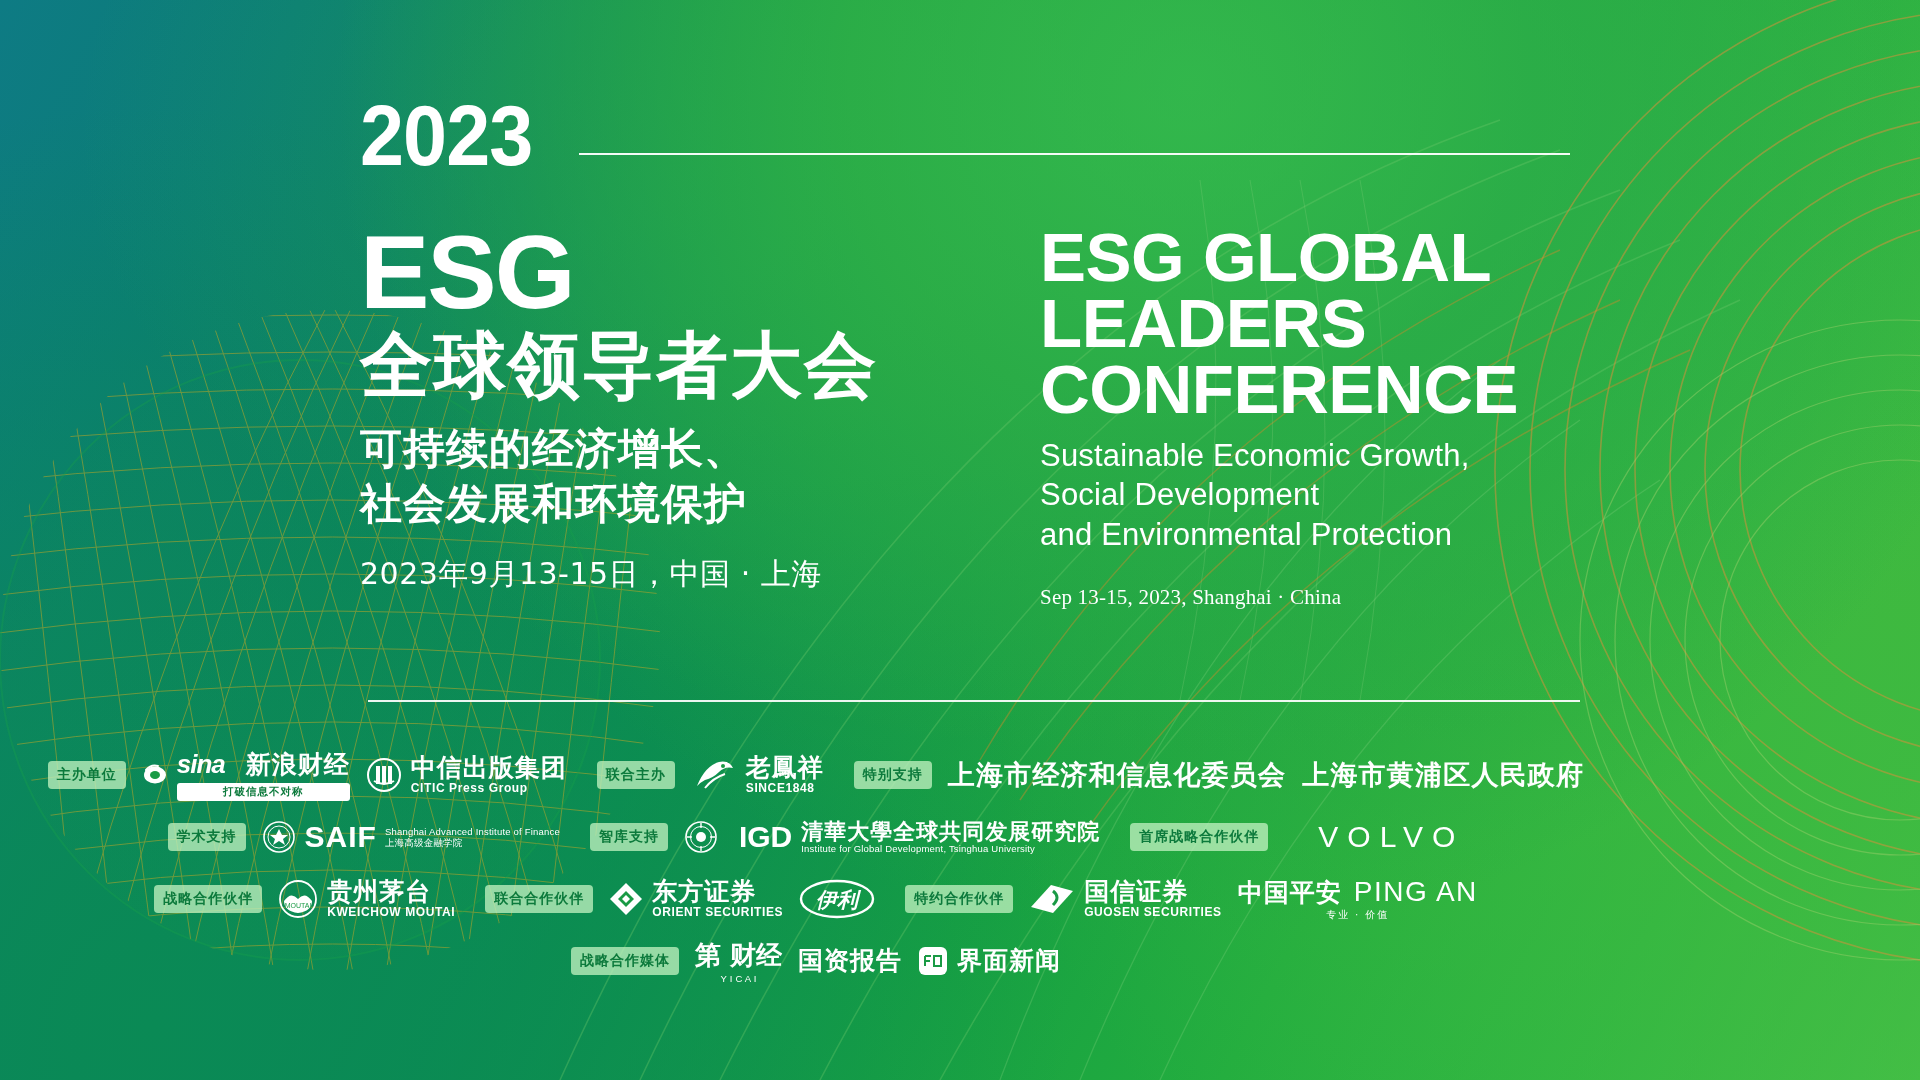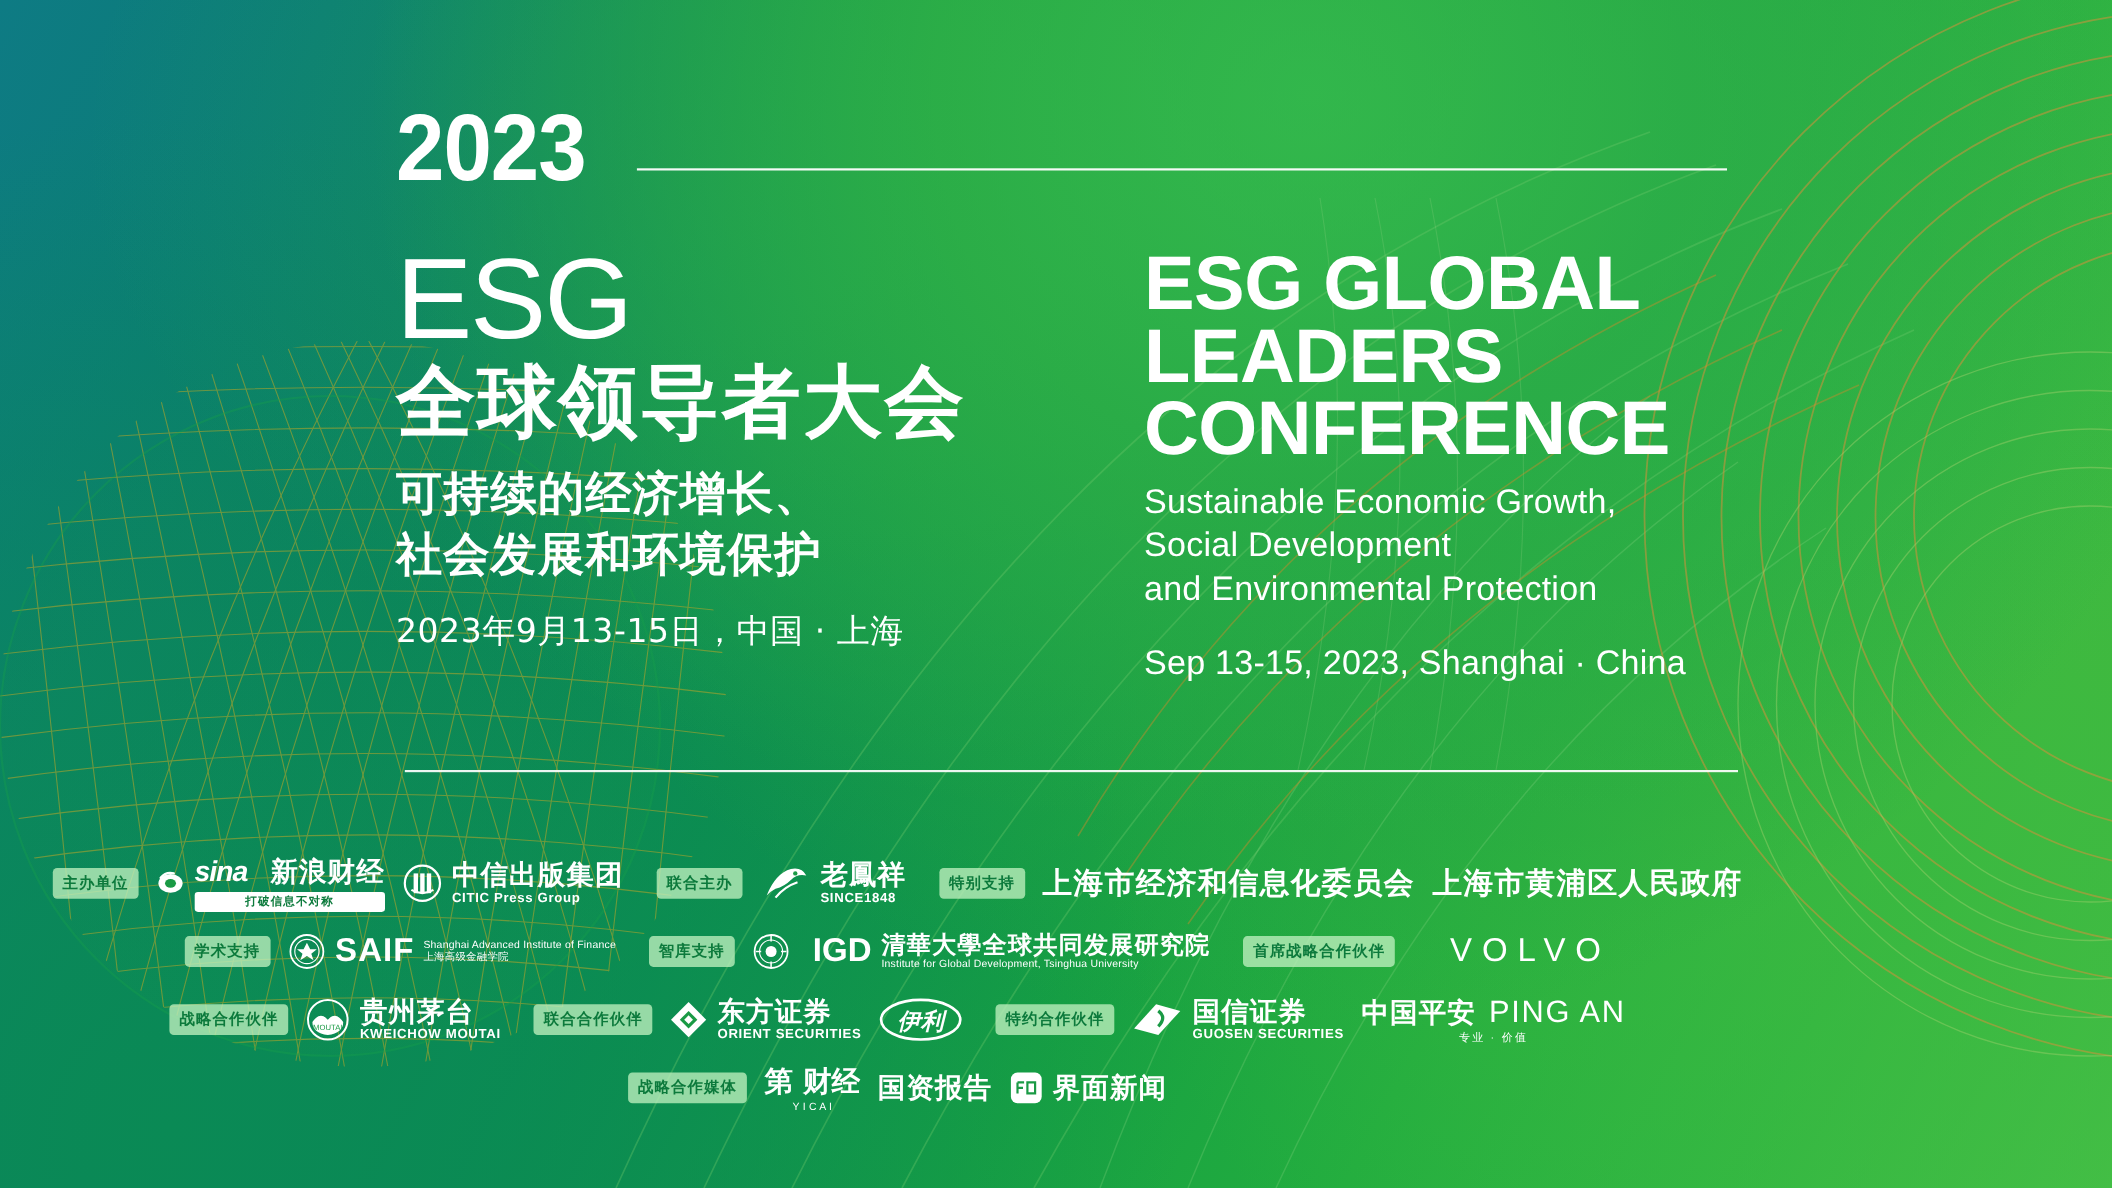--- a/index.html
+++ b/index.html
@@ -50,21 +50,21 @@
     opacity: .95;
   }
 
   .cols { position: absolute; left: 360px; top: 225px; width: 1220px; display: flex; }
   .col-cn { width: 680px; }
   .col-en { width: 540px; }
 
   .esg-latin {
     color: #fff;
     font-size: 104px;
-    font-weight: 400;
+    font-weight: 700;
     line-height: 0.92;
     letter-spacing: -2px;
   }
   .cn-title {
     color: #fff;
     font-size: 72px;
     font-weight: 700;
     line-height: 1.06;
     letter-spacing: 2px;
     margin-top: 6px;
@@ -99,35 +99,36 @@
   .en-sub {
     color: #fff;
     font-size: 31px;
     font-weight: 400;
     line-height: 1.28;
     margin-top: 12px;
     letter-spacing: .2px;
   }
   .en-date {
     color: #fff;
-    font-size: 31px;
+    font-size: 21px;
     font-weight: 400;
     margin-top: 30px;
     letter-spacing: .2px;
+    font-family: Liberation Serif, serif;
   }
 
   .divider {
     position: absolute;
     left: 368px; top: 700px; width: 1212px; height: 2px;
     background: rgba(255,255,255,.92);
   }
 
   
   .sponsors {
-    position: absolute; left: 0; top: 772px; width: 1632px;
+    position: absolute; left: 0; top: 744px; width: 1632px;
   }
   .sp-row {
     display: flex; align-items: center; justify-content: center;
     gap: 30px;
     min-height: 62px;
   }
   .sp-group { display: flex; align-items: center; gap: 16px; }
   .sp-tag {
     display: inline-block;
     background: rgba(190,240,190,.78);

